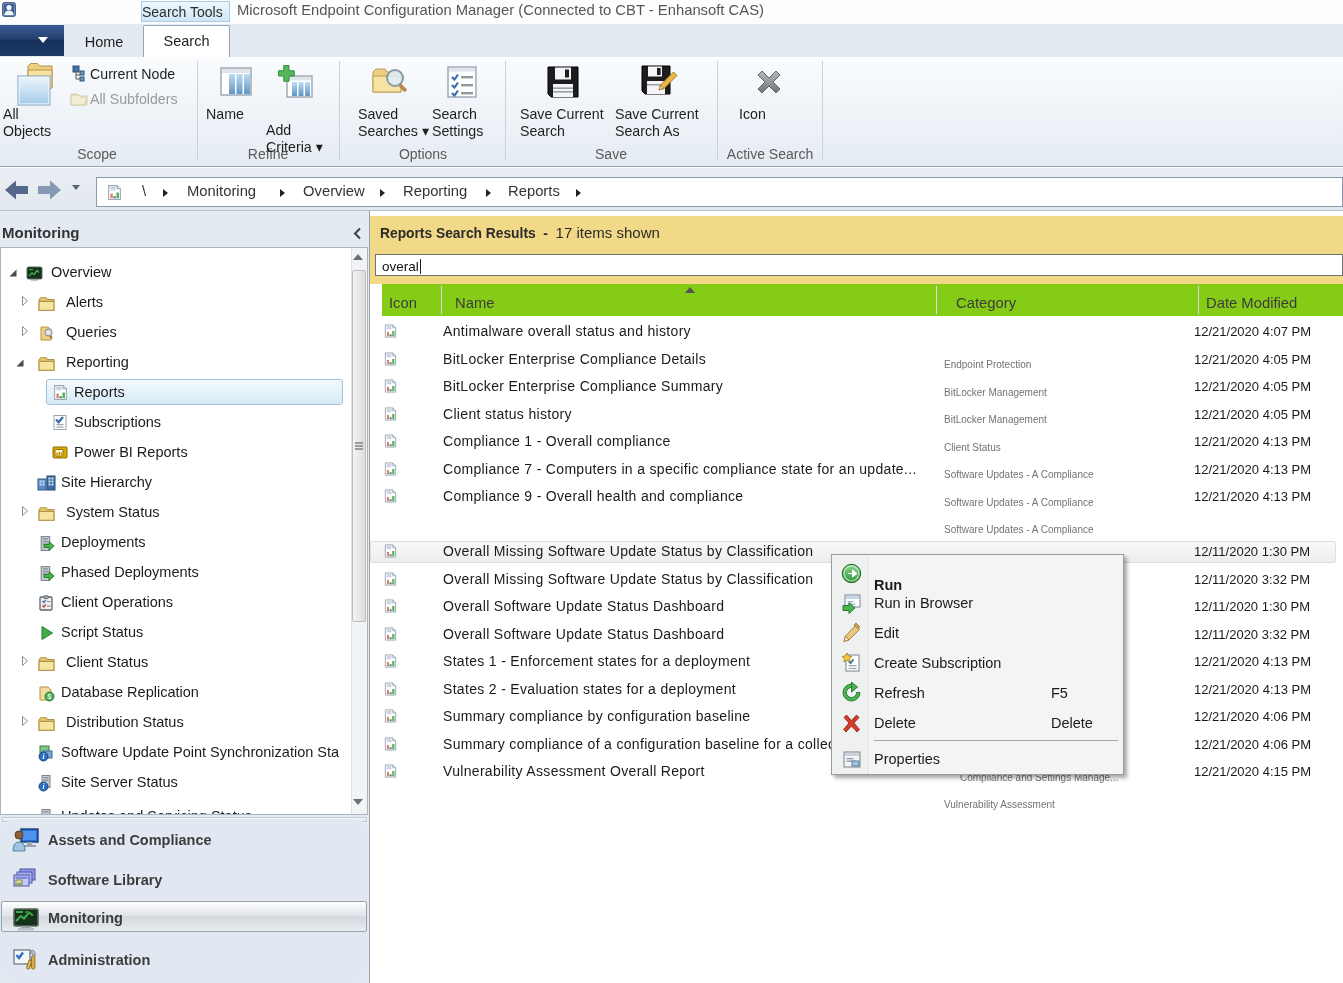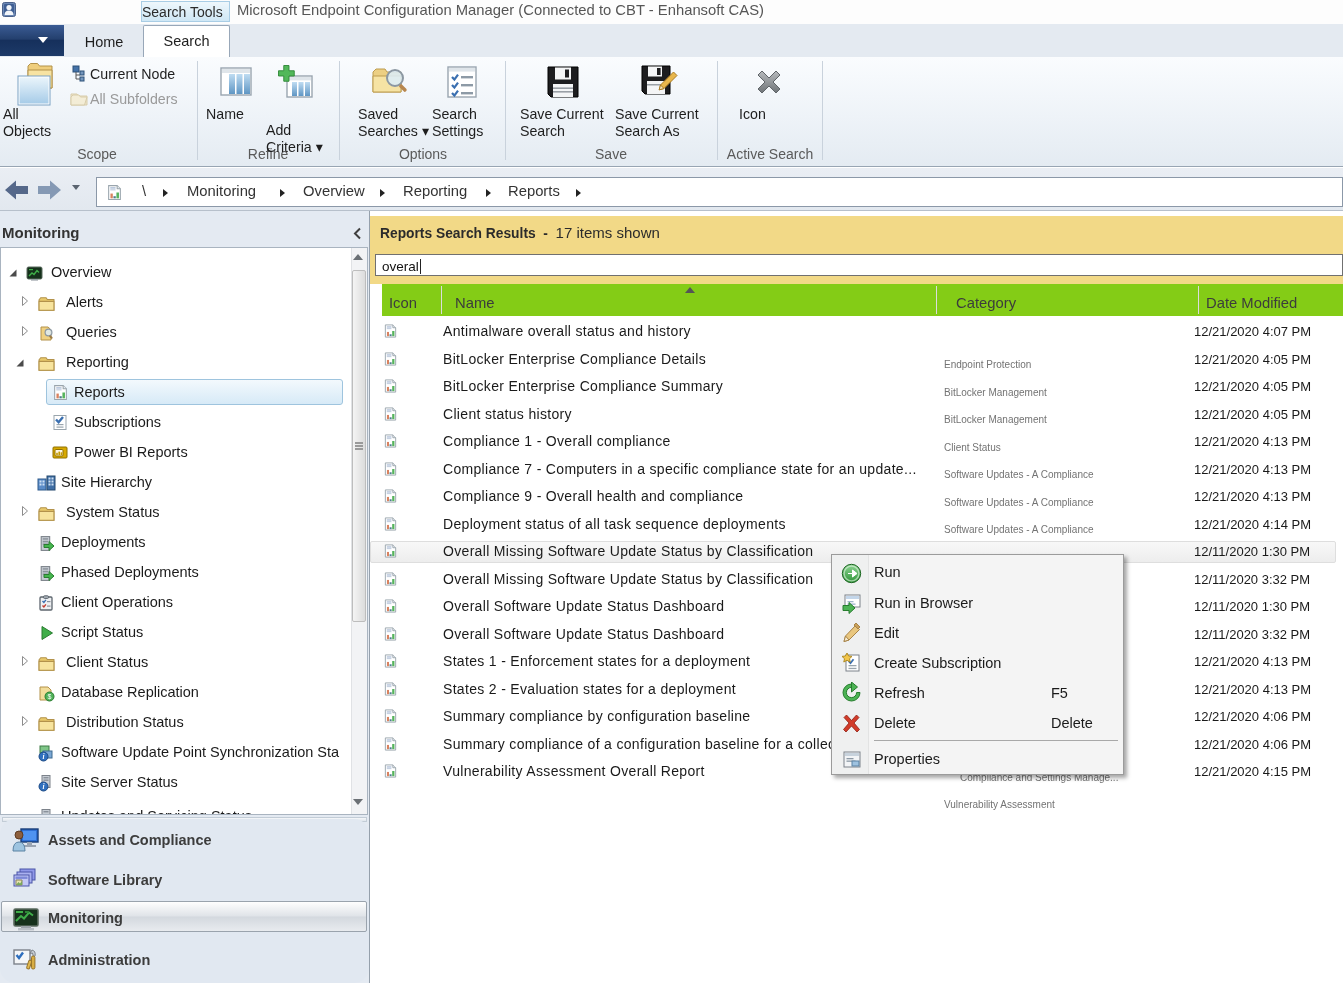--- a/index.html
+++ b/index.html
@@ -574,28 +574,20 @@
           <div class="dt">12/21/2020 4:13 PM</div>
         </div>
       <div class="trow" style="top:167px">
           <svg width="15" height="16" viewBox="0 0 16 16">
             <use href="#icoReport"></use>
           </svg>
           <div class="nm">Compliance 9 - Overall health and compliance</div>
           <div class="cat">Software Updates - A Compliance</div>
           <div class="dt">12/21/2020 4:13 PM</div>
         </div>
-      <div class="trow" style="top:195px">
-          <svg width="15" height="16" viewBox="0 0 16 16">
-            <use href="#icoReport"></use>
-          </svg>
-          <div class="nm">Deployment status of all task sequence deployments</div>
-          <div class="cat">Task Sequence - Deployments</div>
-          <div class="dt">12/21/2020 4:14 PM</div>
-        </div>
       <div id="rowhl"></div>
       <div class="trow" style="top:222px">
           <svg width="15" height="16" viewBox="0 0 16 16">
             <use href="#icoReport"></use>
           </svg>
           <div class="nm">Overall Missing Software Update Status by Classification</div>
           <div class="cat">Software Updates</div>
           <div class="dt">12/11/2020 1:30 PM</div>
         </div>
       <div class="trow" style="top:250px">
@@ -666,21 +658,21 @@
   </div>
 
   <div class="abs" id="ctxmenu">
     <div id="ctxgutter"></div>
     <div id="msep"></div>
     <svg class="micon" style="top:8px" width="21" height="21" viewBox="0 0 21 21">
       <circle cx="10.5" cy="10.5" r="9.2" fill="url(#gradRun)" stroke="#1d6622"></circle>
       <circle cx="10.5" cy="10.5" r="7.4" fill="none" stroke="#e4f5e4" stroke-opacity=".6" stroke-width="1.4"></circle>
       <path d="M7 10.5 h4.5 V7 l4.5 3.5 -4.5 3.5 V10.5" fill="#fff" stroke="#fff"></path>
     </svg>
-    <div class="mitem" style="top:9px;font-weight:normal">Run</div>
+    <div class="mitem" style="top:22px;font-weight:bold">Run</div>
     <svg class="micon" style="top:38px" width="21" height="21" viewBox="0 0 21 21">
       <rect x="4" y="2" width="15" height="12" fill="#fff" stroke="#7c828a"></rect>
       <rect x="5" y="3" width="13" height="3" fill="#c3d6ea"></rect>
       <rect x="6.5" y="8" width="6" height="1.3" fill="#9fb6cc"></rect>
       <rect x="6.5" y="10.5" width="8" height="1.3" fill="#9fb6cc"></rect>
       <path d="M2 12.5 h6 V9.5 L14 15 8 20.5 V17.5 H2 z" fill="#4cb354" stroke="#267d2e"></path>
     </svg>
     <div class="mitem" style="top:40px">Run in Browser</div>
     <svg class="micon" style="top:68px" width="21" height="21" viewBox="0 0 21 21">
       <path d="M14.5 2.5 l4 4 L8 17 l-5 1.5 L4.5 13 z" fill="#e9c77f" stroke="#a8854a"></path>

